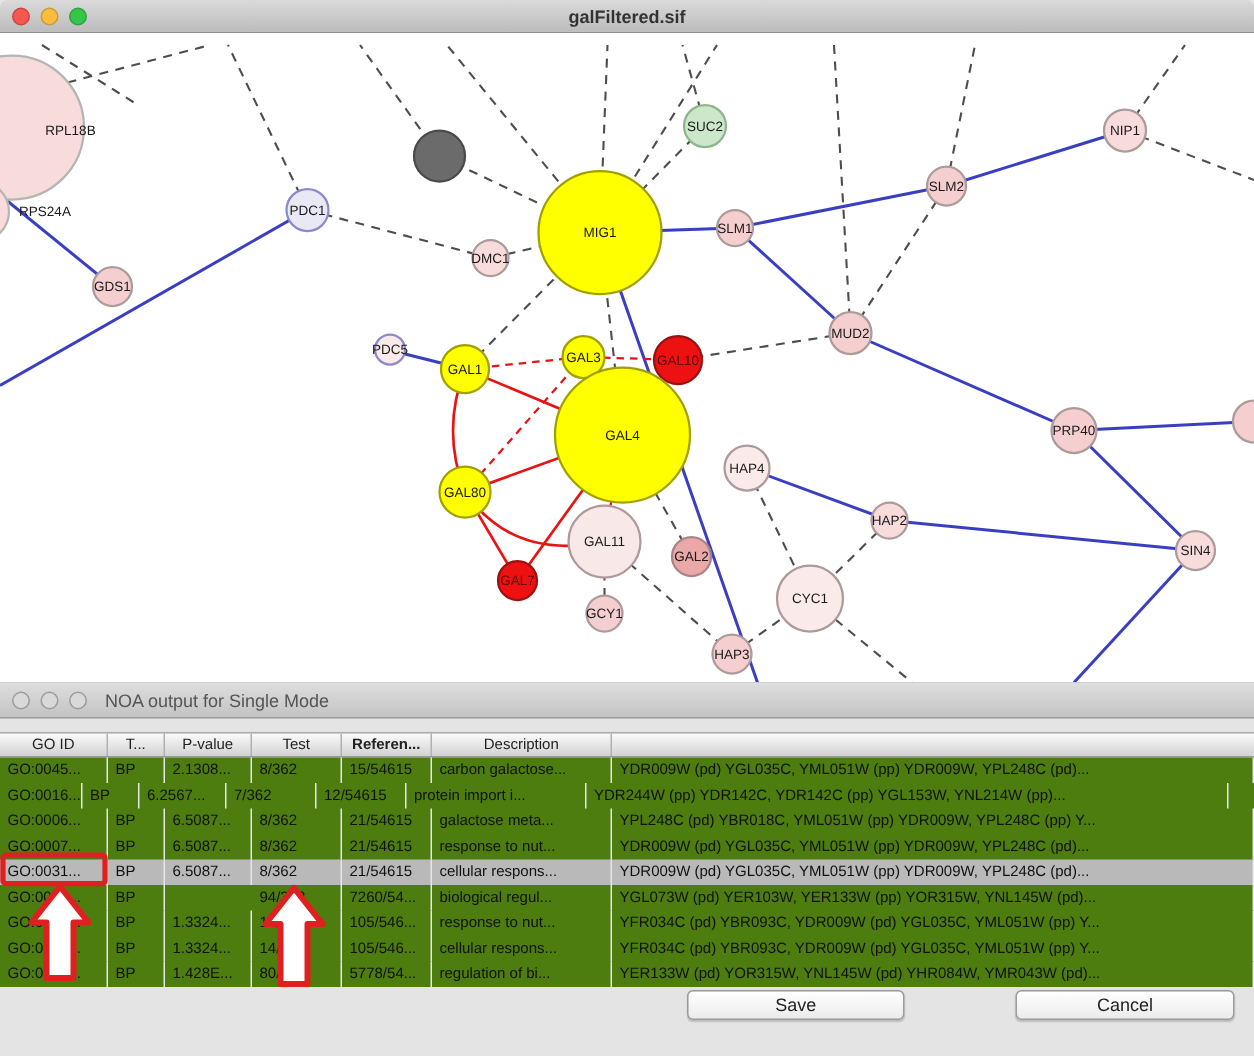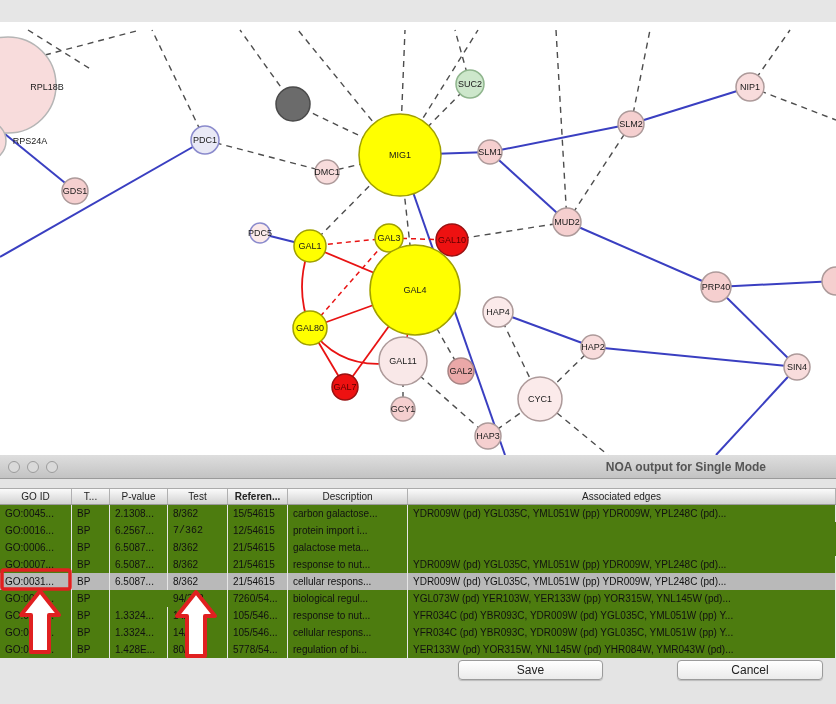--- a/index.html
+++ b/index.html
@@ -14,39 +14,47 @@
   .light.yellow{background:#fdbc40;border:1px solid #c99b33}
   .light.green{background:#35c649;border:1px solid #2da33d}
   .light.gray{background:#d9d9d9;border:1px solid #9c9c9c}
   .wtitle{position:absolute;left:70px;right:70px;top:0;height:22px;line-height:22px;text-align:center;font-weight:bold;font-size:12px;color:#333;white-space:nowrap;overflow:hidden}
   #graph-svg{position:absolute;left:0;top:22px;width:836px;height:433px;background:#ffffff;display:block}
 
   
   .window-bottom{position:absolute;left:0;top:455px;width:836px;height:249px;background:#e4e4e4;border-top:1px solid #979797;box-sizing:border-box}
   .titlebar2{position:absolute;left:0;top:455px;width:836px;height:24px;background:linear-gradient(#dedede,#c3c3c3);border-bottom:1px solid #9a9a9a;box-sizing:border-box}
   .titlebar2 .traffic{top:6px}
-  .wtitle2{position:absolute;left:70px;right:70px;top:0;height:24px;line-height:24px;text-align:right;font-weight:bold;font-size:12px;color:#555;white-space:nowrap}
+  .wtitle2{position:absolute;left:70px;right:86px;top:0;height:24px;line-height:24px;text-align:left;font-weight:normal;font-size:12px;color:#555;white-space:nowrap}
 
   #thead{position:absolute;left:0;top:488px;width:836px;height:17px;display:flex;background:linear-gradient(#fbfbfb,#d2d2d2);border-top:1px solid #ababab;border-bottom:1px solid #9a9a9a;box-sizing:border-box}
   .th{font-size:10px;line-height:15px;text-align:center;color:#222;border-right:1px solid #b0b0b0;box-sizing:border-box;overflow:hidden;white-space:nowrap;flex:none}
   #tbody{position:absolute;left:0;top:505px;width:836px;height:153px;background:#4d7c0f}
   .tr{display:flex;height:17px}
   .tr.sel{background:#b9b9b9}
   .td{font-size:10px;line-height:17px;padding-left:5px;box-sizing:border-box;overflow:hidden;white-space:nowrap;border-right:1px solid #e6e6e6;color:#111;flex:none}
 
   .btn{position:absolute;height:20px;border:1px solid #9b9b9b;border-radius:4px;background:linear-gradient(#ffffff,#ebebeb);font-size:12px;color:#222;text-align:center;line-height:18px;box-shadow:0 1px 1px rgba(0,0,0,0.18);box-sizing:border-box;cursor:default}
   #save-btn{left:458px;top:660px;width:145px}
   #cancel-btn{left:677px;top:660px;width:146px}
 
   #annotations{position:absolute;left:0;top:0;width:836px;height:704px;pointer-events:none;z-index:40}
 </style>
 </head>
 <body>
 
 <div class="window-top">
+  <div class="titlebar">
+    <div class="traffic">
+      <span class="light red"></span>
+      <span class="light yellow"></span>
+      <span class="light green"></span>
+    </div>
+    <div class="wtitle">galFiltered.sif</div>
+  </div>
   <svg id="graph-svg" viewBox="0 0 836 433">
       <path d="M75 169 L0 108" stroke="#3a3fc1" stroke-width="2" fill="none"></path>
       <path d="M205 118 L0 235" stroke="#3a3fc1" stroke-width="2" fill="none"></path>
       <path d="M400 133 L490 130" stroke="#3a3fc1" stroke-width="2" fill="none"></path>
       <path d="M490 130 L631 102" stroke="#3a3fc1" stroke-width="2" fill="none"></path>
       <path d="M631 102 L750 65" stroke="#3a3fc1" stroke-width="2" fill="none"></path>
       <path d="M567 200 L490 130" stroke="#3a3fc1" stroke-width="2" fill="none"></path>
       <path d="M567 200 L716 265" stroke="#3a3fc1" stroke-width="2" fill="none"></path>
       <path d="M716 265 L836 259" stroke="#3a3fc1" stroke-width="2" fill="none"></path>
       <path d="M716 265 L797 345" stroke="#3a3fc1" stroke-width="2" fill="none"></path>
@@ -163,47 +171,48 @@
   <div class="wtitle2">NOA output for Single Mode</div>
 </div>
 
 <div id="thead">
     <div class="th" style="width: 72px;">GO ID</div>
     <div class="th" style="width: 38px;">T...</div>
     <div class="th" style="width: 58px;">P-value</div>
     <div class="th" style="width: 60px;">Test</div>
     <div class="th" style="width: 60px; font-weight: bold;">Referen...</div>
     <div class="th" style="width: 120px;">Description</div>
-    <div class="th" style="width: 428px;">Associated edges</div>
   </div>
 <div id="tbody">
     <div class="tr">
       <div class="td" style="width: 72px;">GO:0045...</div>
       <div class="td" style="width: 38px;">BP</div>
       <div class="td" style="width: 58px;">2.1308...</div>
       <div class="td" style="width: 60px;">8/362</div>
       <div class="td" style="width: 60px;">15/54615</div>
       <div class="td" style="width: 120px;">carbon galactose...</div>
       <div class="td" style="width: 428px;">YDR009W (pd) YGL035C, YML051W (pp) YDR009W, YPL248C (pd)...</div>
     </div>
     <div class="tr">
-      <div class="td" style="width: 72px;">GO:0016...</div>
+      <div class="td" style="width: 55px;">GO:0016...</div>
       <div class="td" style="width: 38px;">BP</div>
       <div class="td" style="width: 58px;">6.2567...</div>
-      <div class="td" style="width: 60px; font-family: Liberation Mono, monospace;">7/362</div>
+      <div class="td" style="width: 60px;">7/362</div>
       <div class="td" style="width: 60px;">12/54615</div>
       <div class="td" style="width: 120px;">protein import i...</div>
+      <div class="td" style="width: 428px;">YDR244W (pp) YDR142C, YDR142C (pp) YGL153W, YNL214W (pp)...</div>
     </div>
     <div class="tr">
       <div class="td" style="width: 72px;">GO:0006...</div>
       <div class="td" style="width: 38px;">BP</div>
       <div class="td" style="width: 58px;">6.5087...</div>
       <div class="td" style="width: 60px;">8/362</div>
       <div class="td" style="width: 60px;">21/54615</div>
       <div class="td" style="width: 120px;">galactose meta...</div>
+      <div class="td" style="width: 428px;">YPL248C (pd) YBR018C, YML051W (pp) YDR009W, YPL248C (pp) Y...</div>
     </div>
     <div class="tr">
       <div class="td" style="width: 72px;">GO:0007...</div>
       <div class="td" style="width: 38px;">BP</div>
       <div class="td" style="width: 58px;">6.5087...</div>
       <div class="td" style="width: 60px;">8/362</div>
       <div class="td" style="width: 60px;">21/54615</div>
       <div class="td" style="width: 120px;">response to nut...</div>
       <div class="td" style="width: 428px;">YDR009W (pd) YGL035C, YML051W (pp) YDR009W, YPL248C (pd)...</div>
     </div>

